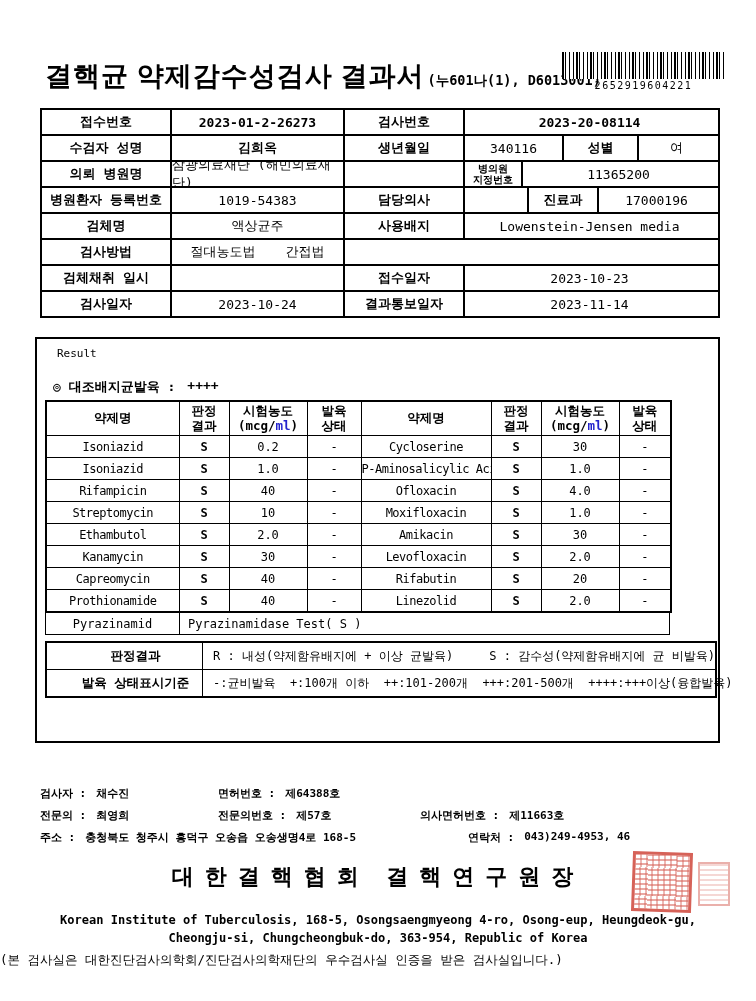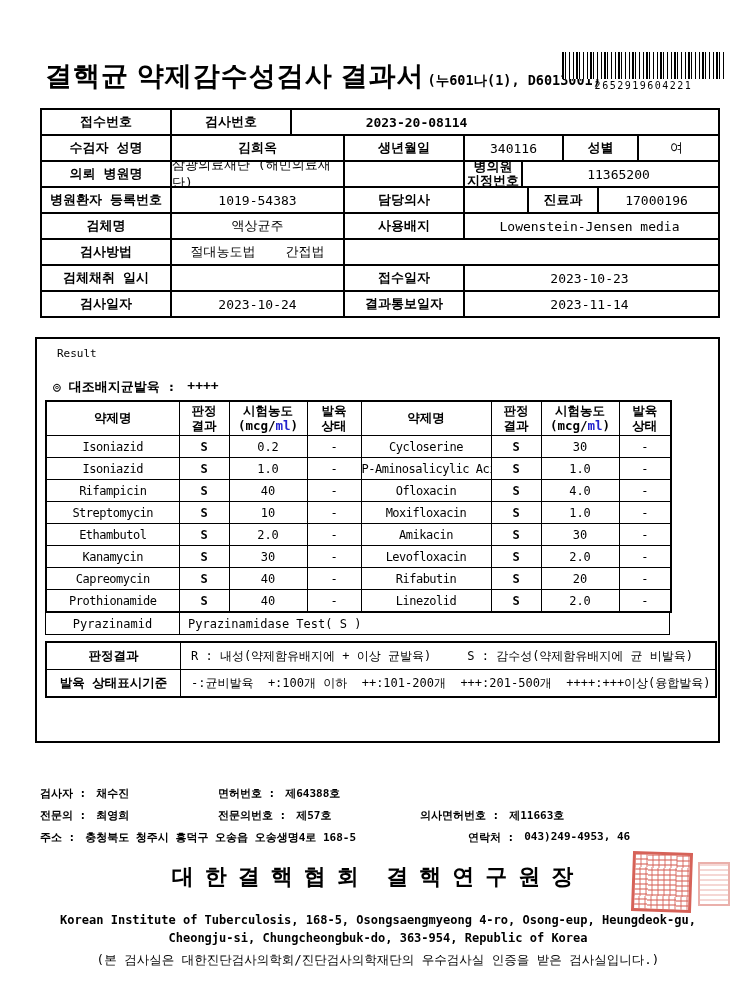--- a/index.html
+++ b/index.html
@@ -19,21 +19,21 @@
 
   
   .info-table{position:absolute;top:108px;left:40px;width:676px;border:2px solid #000;}
   .irow{display:flex;border-bottom:2px solid #000;height:24px;}
   .irow:last-child{border-bottom:none;}
   .cell{border-right:2px solid #000;display:flex;align-items:center;justify-content:center;
         font-size:13px;overflow:hidden;box-sizing:border-box;}
   .cell:last-child{border-right:none;}
   .lb{font-weight:bold;}
   .bold{font-weight:bold;}
-  .small-lb span{font-size:13px;line-height:1.1;white-space:pre-line;text-align:center;font-weight:bold;}
+  .small-lb span{font-size:10px;line-height:1.1;white-space:pre-line;text-align:center;font-weight:bold;}
   .w130{flex:0 0 130px}.w173{flex:0 0 173px}.w120{flex:0 0 120px}.w249{flex:0 0 249px}
   .w99{flex:0 0 99px}.w75{flex:0 0 75px}.w58{flex:0 0 58px}.w191{flex:0 0 191px}
   .w64{flex:0 0 64px}.w70{flex:0 0 70px}.w115{flex:0 0 115px}.w369{flex:0 0 369px}
   .method-cell{gap:30px;}
 
   
   .result-box{position:absolute;top:337px;left:35px;width:685px;height:406px;border:2px solid #000;box-sizing:border-box;}
   .result-title{position:absolute;top:8px;left:20px;font-size:11px;font-weight:normal;}
   .control-line{position:absolute;top:39px;left:16px;font-size:13px;font-weight:bold;display:flex;gap:12px;}
 
@@ -44,21 +44,21 @@
   .pre{white-space:pre-line !important;}
   .blue{color:var(--accent-blue,#2222cc);}
   .dn{font-size:11px;letter-spacing:-0.5px;}
   .jd{font-weight:bold;}
 
   .pyraz{position:absolute;top:273px;left:8px;width:625px;height:23px;border:1px solid #000;display:flex;box-sizing:border-box;}
   .pyraz-label{flex:0 0 133px;border-right:1px solid #000;display:flex;align-items:center;justify-content:center;font-size:12px;}
   .pyraz-value{flex:1;display:flex;align-items:center;padding-left:8px;font-size:12px;}
 
   .criteria{position:absolute;top:302px;left:8px;width:672px;border:2px solid #000;box-sizing:border-box;}
-  .crow{display:flex;border-bottom:1px solid #000;min-height:26px;}
+  .crow{display:flex;border-bottom:1px solid #000;min-height:26px;padding-left:22px;}
   .crow:last-child{border-bottom:none;}
   .clabel{flex:0 0 133px;border-right:1px solid #000;display:flex;align-items:center;justify-content:center;
           font-weight:bold;font-size:12.5px;text-align:center;line-height:1.1;}
   .cvalue{flex:1;display:flex;align-items:center;padding-left:10px;font-size:12px;gap:36px;white-space:pre;}
 
   .comment{position:absolute;top:362px;left:16px;display:flex;font-size:13px;}
   .comment-label{font-weight:bold;font-size:14px;width:100px;}
   .comment-lines div{line-height:17px;}
 
   
@@ -74,40 +74,41 @@
   .seal-inner{width:100%;height:100%;background:
      repeating-linear-gradient(0deg,transparent 0 3px,rgba(204,59,47,.55) 3px 5px),
      repeating-linear-gradient(90deg,transparent 0 4px,rgba(204,59,47,.45) 4px 6px);}
   .seal2{position:absolute;top:862px;left:698px;width:32px;height:44px;border:2px solid var(--seal-red,#cc3b2f);
          opacity:.4;box-sizing:border-box;}
   .seal2 .seal-inner{background:
      repeating-linear-gradient(0deg,transparent 0 3px,rgba(204,59,47,.5) 3px 5px);}
 
   .eng-line{position:absolute;left:0;width:756px;text-align:center;font-size:12px;font-weight:bold;}
   .eng1{top:913px}.eng2{top:931px}
-  .accred{position:absolute;top:952px;left:0;width:756px;text-align:center;font-size:12.5px;}
+  .accred{position:absolute;top:952px;left:0;width:756px;font-size:12.5px;}
 </style>
 </head>
 <body>
 
 <div class="page">
 
   <div class="title-row">
     <span class="title-main">결핵균 약제감수성검사 결과서</span>
     <span class="title-sub">(누601나(1), D6013001)</span>
   </div>
 
   <div class="barcode">
     <div class="barcode-bars"></div>
     <div class="barcode-number">2652919604221</div>
   </div>
 
   <div class="info-table">
     <div class="irow">
       <div class="cell lb w130">접수번호</div>
+      <div class="cell bold w173">2023-01-2-26273</div>
       <div class="cell lb w120">검사번호</div>
       <div class="cell bold w249">2023-20-08114</div>
     </div>
     <div class="irow">
       <div class="cell lb w130">수검자 성명</div>
       <div class="cell bold w173">김희옥</div>
       <div class="cell lb w120">생년월일</div>
       <div class="cell w99">340116</div>
       <div class="cell lb w75">성별</div>
       <div class="cell w75">여</div>

